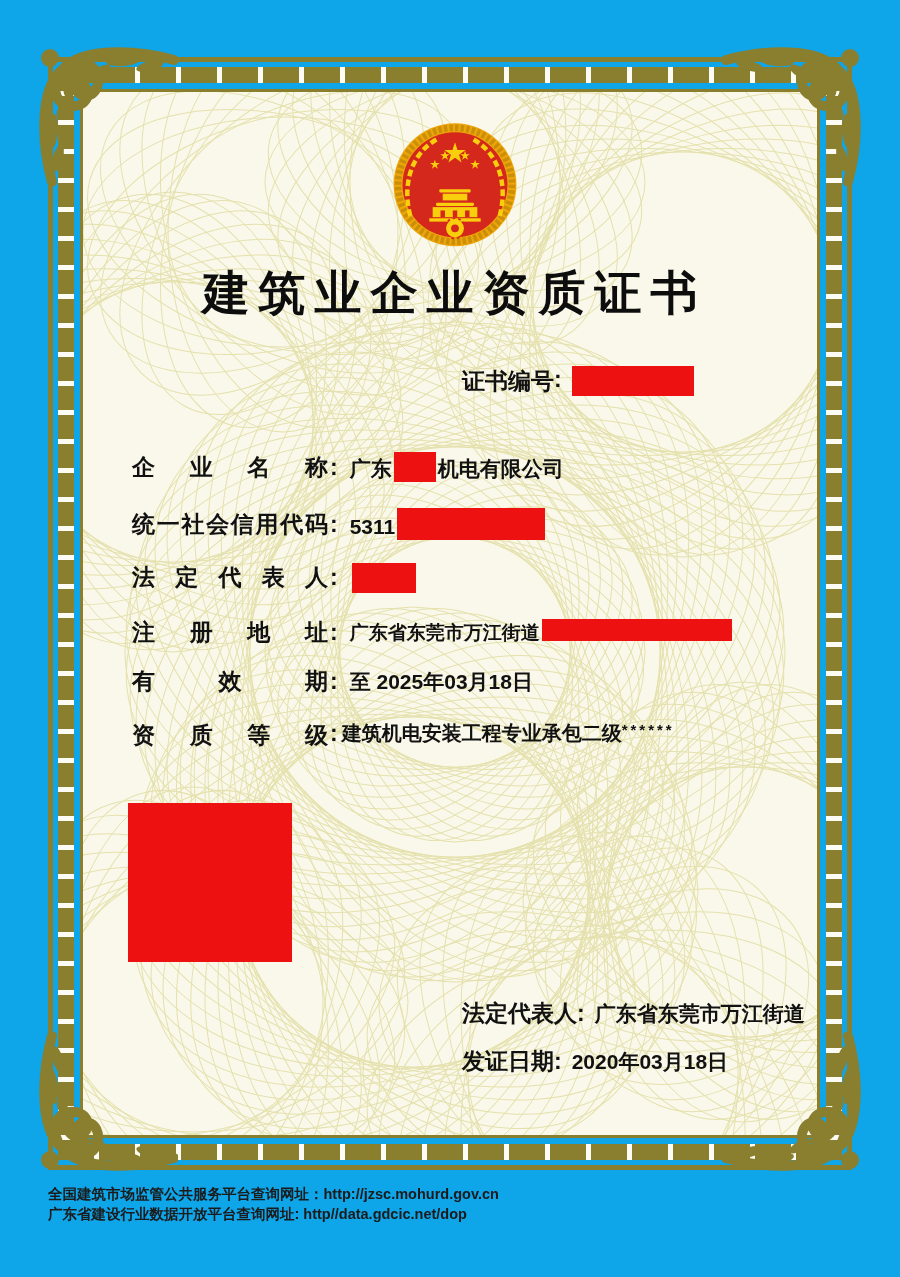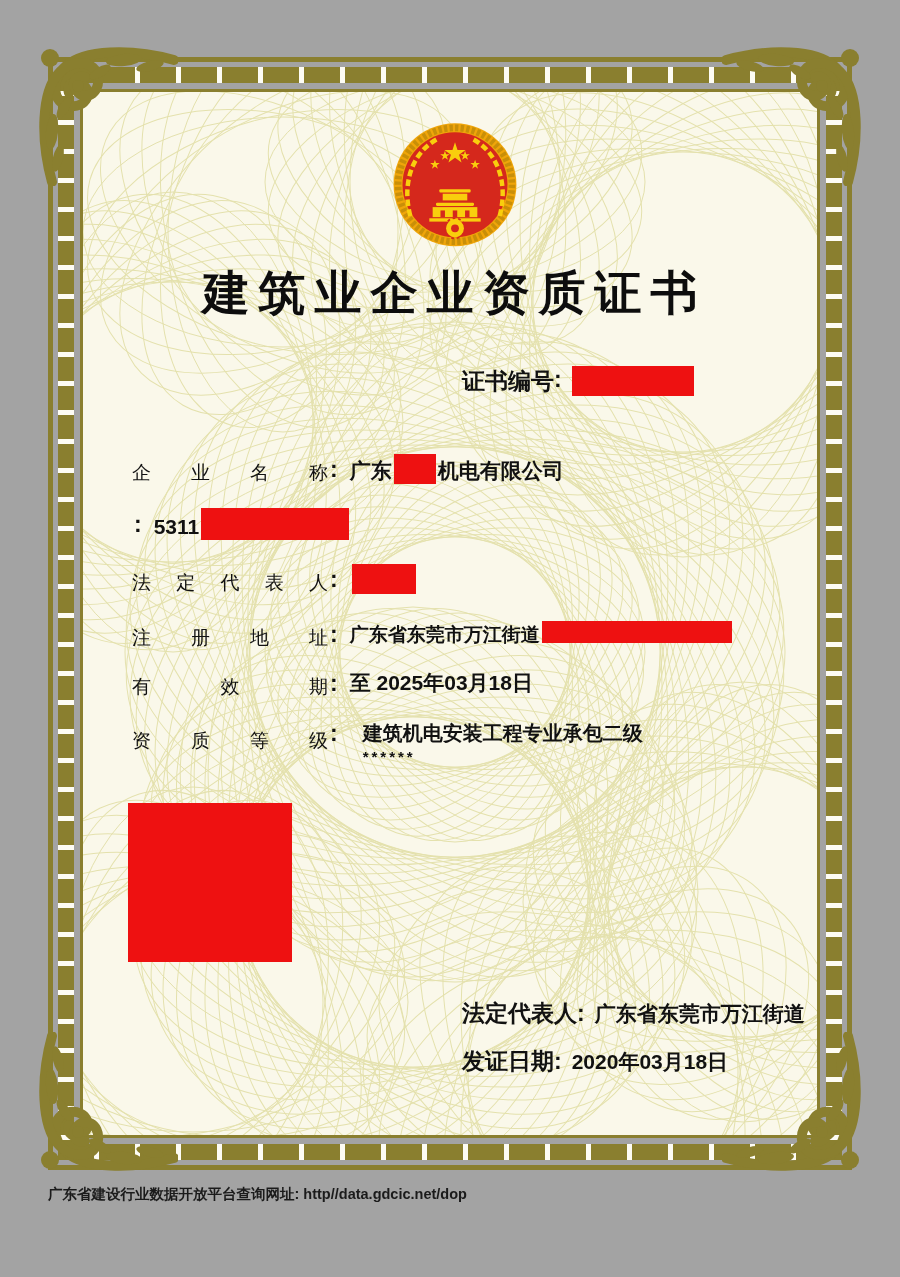--- a/index.html
+++ b/index.html
@@ -1,18 +1,18 @@
 <!DOCTYPE html>
 <html><head>
 <meta charset="utf-8">
 <style>
   * { margin:0; padding:0; box-sizing:border-box; }
   html,body { width:900px; height:1277px; background:#ffffff; }
   body { font-family:"Liberation Sans","DejaVu Sans",sans-serif; color:#111; position:relative; }
-  .page { position:absolute; left:0; top:0; width:900px; height:1277px; background:#a3a3a3; overflow:hidden; }
+  .page { position:absolute; left:0; top:0; width:900px; height:1277px; background:#0ea5e9; overflow:hidden; }
 
   
   .paper-inner { position:absolute; left:83px; top:92px; width:734px; height:1046px; background:#faf8ea; }
   #guilloche { position:absolute; left:83px; top:92px; width:734px; height:1046px; }
   #guilloche ellipse { stroke:#e4e1ad; fill:none; stroke-width:1; }
   .frame-outer { position:absolute; left:48px; top:57px; width:804px; height:1113px; border:5px solid #8a7f2f; }
   .band { position:absolute; }
   .band-h { height:16px; left:58px; width:784px;
     background:repeating-linear-gradient(90deg,#8a7f2f 0 36px,#fdfcf4 36px 41px); }
   .band-v { width:16px; top:67px; height:1093px;
@@ -34,31 +34,31 @@
   
   .title { position:absolute; left:0; right:0; top:262px; text-align:center;
     font-size:47px; font-weight:bold; letter-spacing:9px; text-indent:9px; color:#0d0d0d; z-index:2; }
 
   .certno-row { position:absolute; left:462px; top:366px; display:flex; z-index:2; }
   .certno-row .lbl { font-size:23px; font-weight:bold; }
   .redact { background:#ee1111; display:inline-block; }
   .certno-redact { width:122px; height:30px; margin-left:10px; }
 
   .field-row { position:absolute; left:132px; display:flex; align-items:center; z-index:2; white-space:nowrap; }
-  .flabel { display:inline-block; width:196px; font-size:19px; font-weight:normal;
-    text-align:justify; text-align-last:justify;margin-top:8px; }
+  .flabel { display:inline-block; width:196px; font-size:23px; font-weight:bold;
+    text-align:justify; text-align-last:justify; }
   .fcolon { font-size:23px; font-weight:bold; margin-left:2px; }
   .fval { font-size:21px; font-weight:600; margin-left:12px;text-align:center; }
   .fval-sm { font-size:19px; }
   .rb { vertical-align:-6px; margin:0 2px; }
   .rb-name { width:42px; height:30px; }
   .rb-code { width:148px; height:32px; }
   .rb-legal { width:64px; height:30px; }
   .rb-addr { width:190px; height:22px; vertical-align:-2px; }
-  .grade-wrap { display:flex; flex-direction:column; margin-left:25px; }
+  .grade-wrap { display:flex; flex-direction:row; margin-left:4px; }
   .grade-wrap .fval { margin-left:0; font-size:20px; }
   .grade-note { font-size:15px; font-weight:bold; letter-spacing:3px; margin-top:1px; }
 
   .qr-redact { position:absolute; left:128px; top:803px; width:164px; height:159px; background:#ee1111; z-index:2; }
   .qr-caption { position:absolute; left:128px; top:966px; width:270px; font-size:13px; line-height:21px; color:#222; z-index:2; }
 
   .issue-row { position:absolute; left:462px; display:flex; align-items:center; z-index:2; white-space:nowrap; }
   .issue-row .lbl { font-size:23px; font-weight:bold; }
   .issue-row .val { font-size:21px; font-weight:600; margin-left:10px; }
 
@@ -345,20 +345,21 @@
     <span class="redact certno-redact"></span>
   </div>
 
   <div class="field-row" style="top:452px">
     <span class="flabel">企业名称</span>
       <span class="fcolon">:</span>
     <span class="fval"><span>广东</span><span class="redact rb rb-name"></span><span>机电有限公司</span></span>
   </div>
 
   <div class="field-row" style="top:508px">
+    <span class="flabel">统一社会信用代码</span>
       <span class="fcolon">:</span>
     <span class="fval"><span>5311</span><span class="redact rb rb-code"></span><span></span></span>
   </div>
 
   <div class="field-row" style="top:562px">
     <span class="flabel">法定代表人</span>
       <span class="fcolon">:</span>
     <span class="fval"><span></span><span class="redact rb rb-legal"></span><span></span></span>
   </div>
 
@@ -390,16 +391,17 @@
       <span class="lbl">:</span>
     <span class="val">广东省东莞市万江街道</span>
   </div>
   <div class="issue-row" style="top:1046px">
     <span class="lbl">发证日期</span>
       <span class="lbl">:</span>
     <span class="val">2020年03月18日</span>
   </div>
 
   <div class="footer">
+    <div>全国建筑市场监管公共服务平台查询网址：http://jzsc.mohurd.gov.cn</div>
     <div>广东省建设行业数据开放平台查询网址: http//data.gdcic.net/dop</div>
   </div>
 
 </div>
 
 </body></html>

